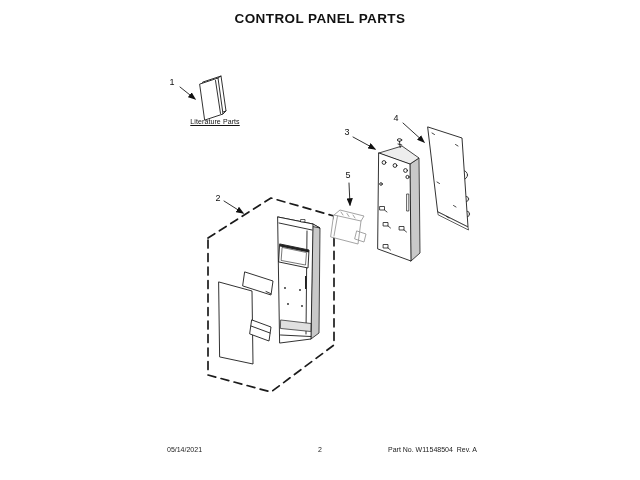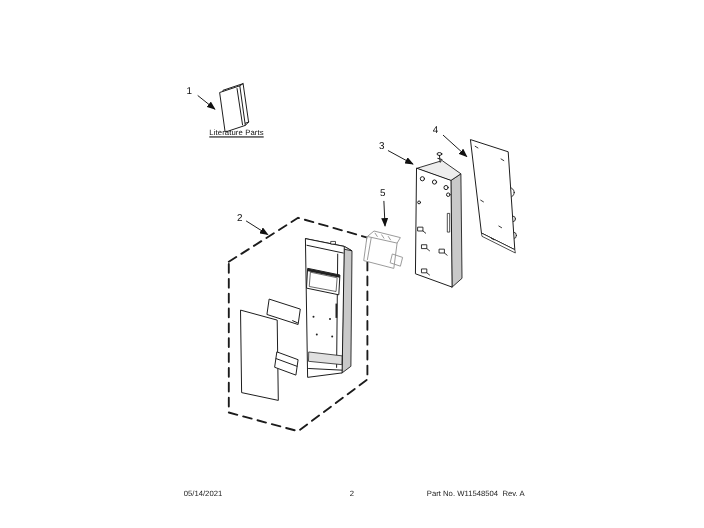--- a/index.html
+++ b/index.html
@@ -25,20 +25,21 @@
   .footer-text{position:absolute;top:446px;font-size:7px;color:#222;white-space:pre;}
   .footer-date{left:167px;}
   .footer-page{left:302px;width:36px;text-align:center;}
   .footer-part{left:388px;}
 </style>
 </head>
 <body>
 
 <div class="page">
 
+  <div class="page-title">CONTROL PANEL PARTS</div>
 
   <svg class="diagram-svg" viewBox="0 0 640 480">
     <defs>
       <marker id="arw" markerWidth="9" markerHeight="7" refX="7.5" refY="3.5" orient="auto">
         <path d="M0,0 L9,3.5 L0,7 z" fill="#111"></path>
       </marker>
       <marker id="arwg" markerWidth="9" markerHeight="7" refX="7.5" refY="3.5" orient="auto">
         <path d="M0,0 L9,3.5 L0,7 z" fill="#222"></path>
       </marker>
     </defs>

